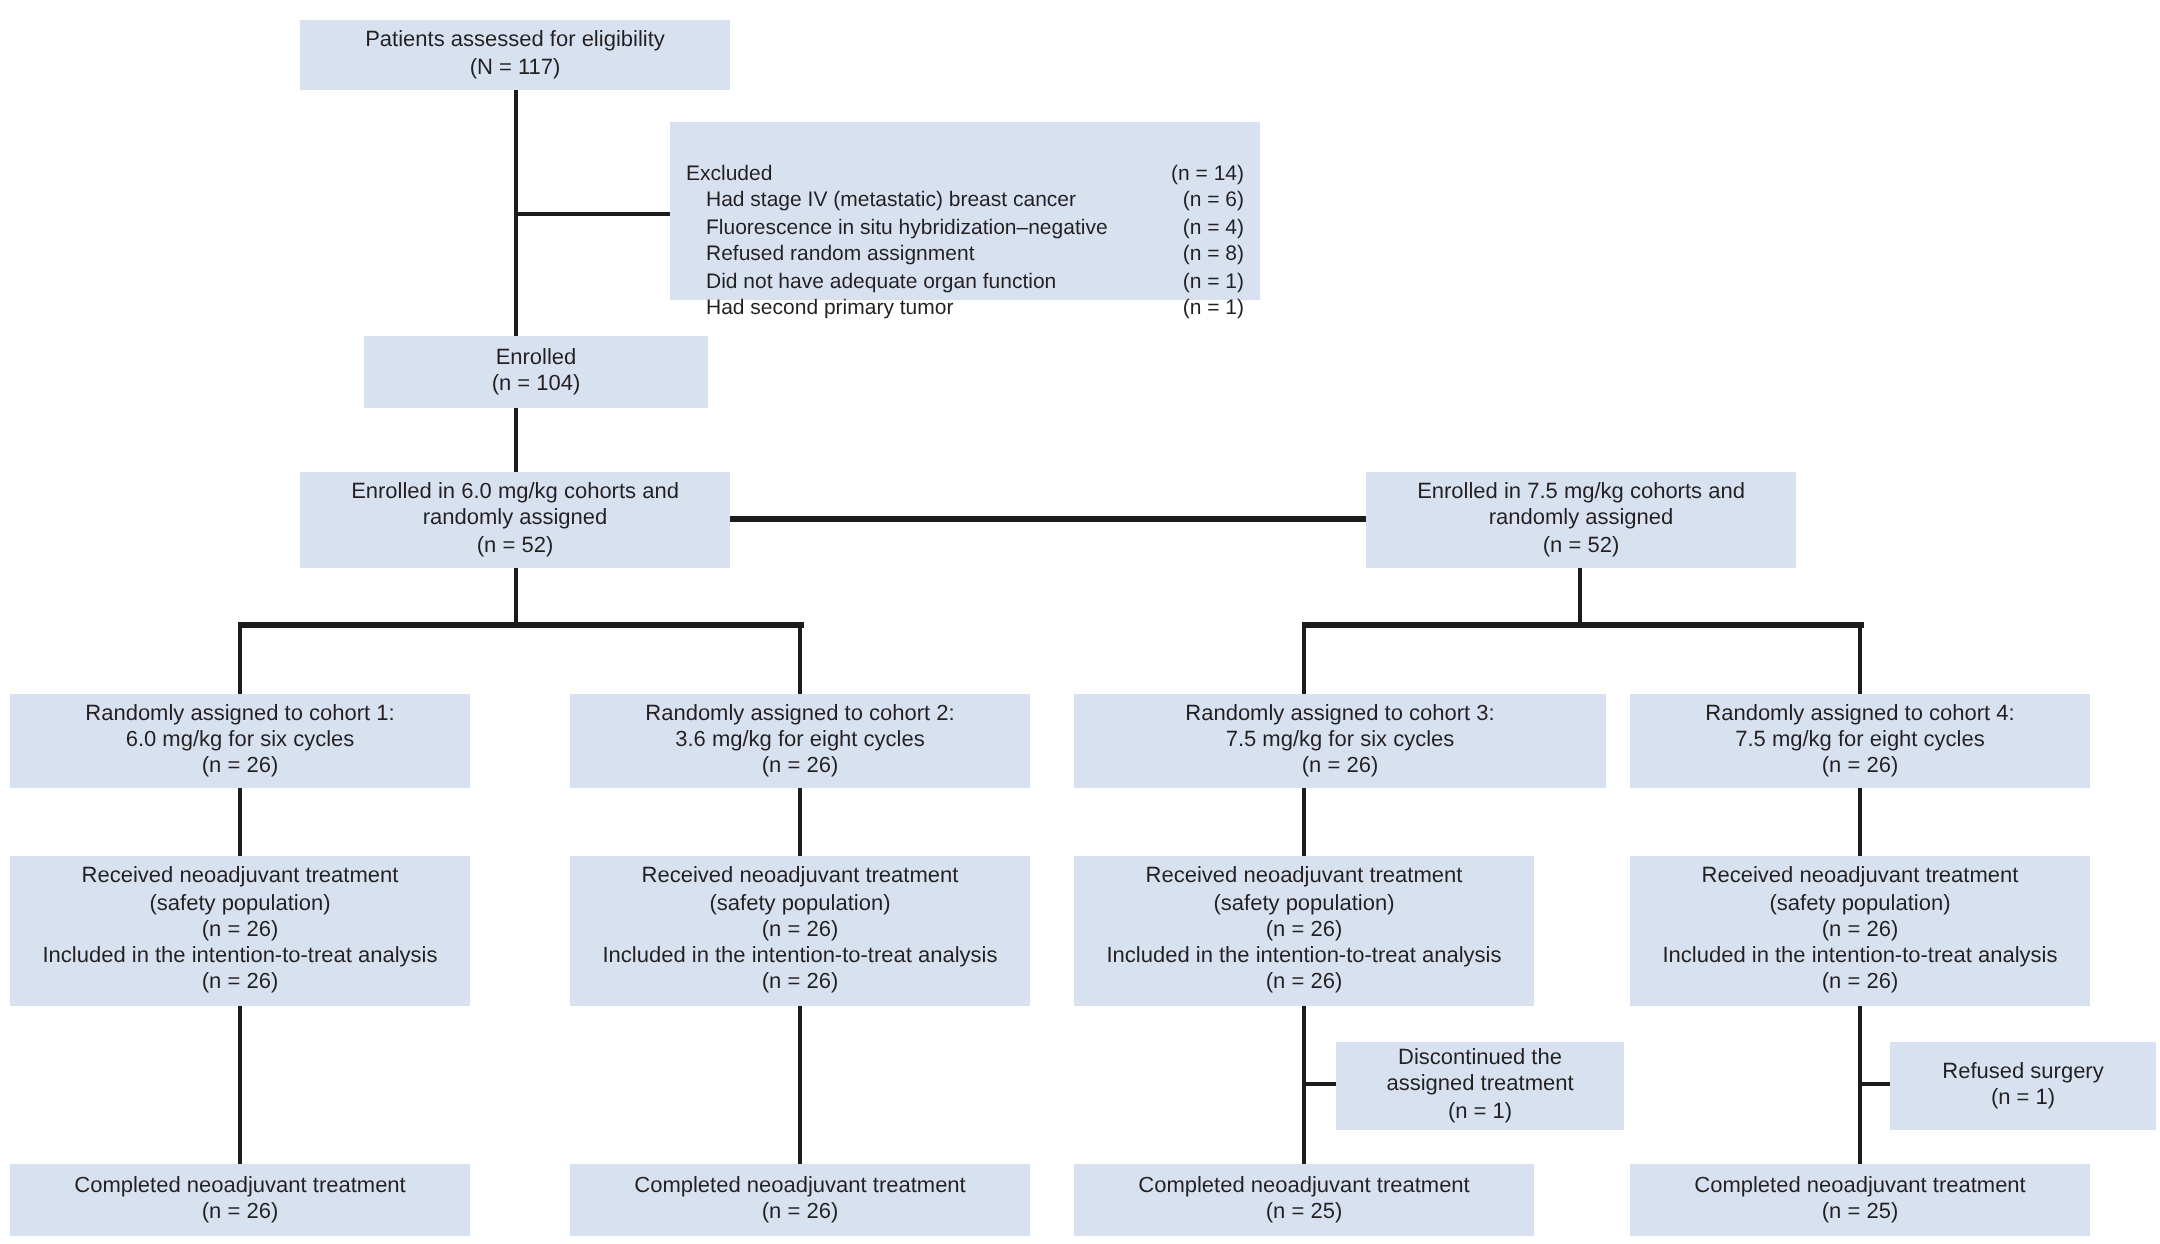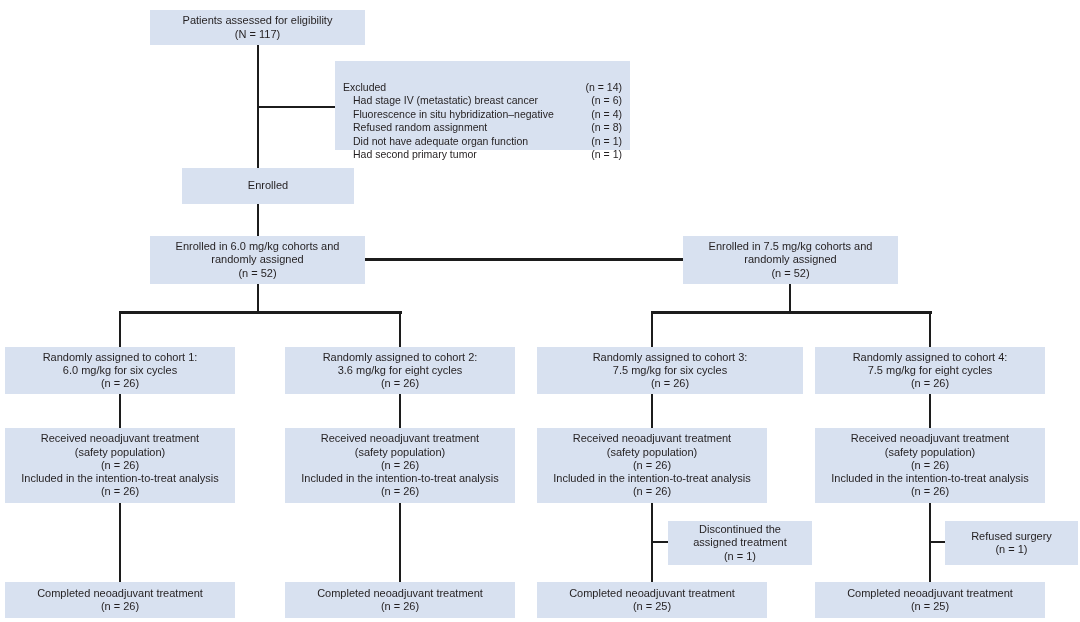--- a/index.html
+++ b/index.html
@@ -102,20 +102,21 @@
       <span class="val">(n = 1)</span>
     </div>
     <div class="lrow indent">
       <span>Had second primary tumor</span>
       <span class="val">(n = 1)</span>
     </div>
   </div>
 
   <div class="bx" style="left:150px; top:168px; width:172px; height:36px;margin-left:32px;">
     <span>Enrolled</span>
+    <span>(n = 104)</span>
   </div>
 
   <div class="bx" style="left:150px; top:236px; width:215px; height:48px;">
     <span>Enrolled in 6.0 mg/kg cohorts and</span>
     <span>randomly assigned</span>
     <span>(n = 52)</span>
   </div>
 
   <div class="bx" style="left:683px; top:236px; width:215px; height:48px;">
     <span>Enrolled in 7.5 mg/kg cohorts and</span>

